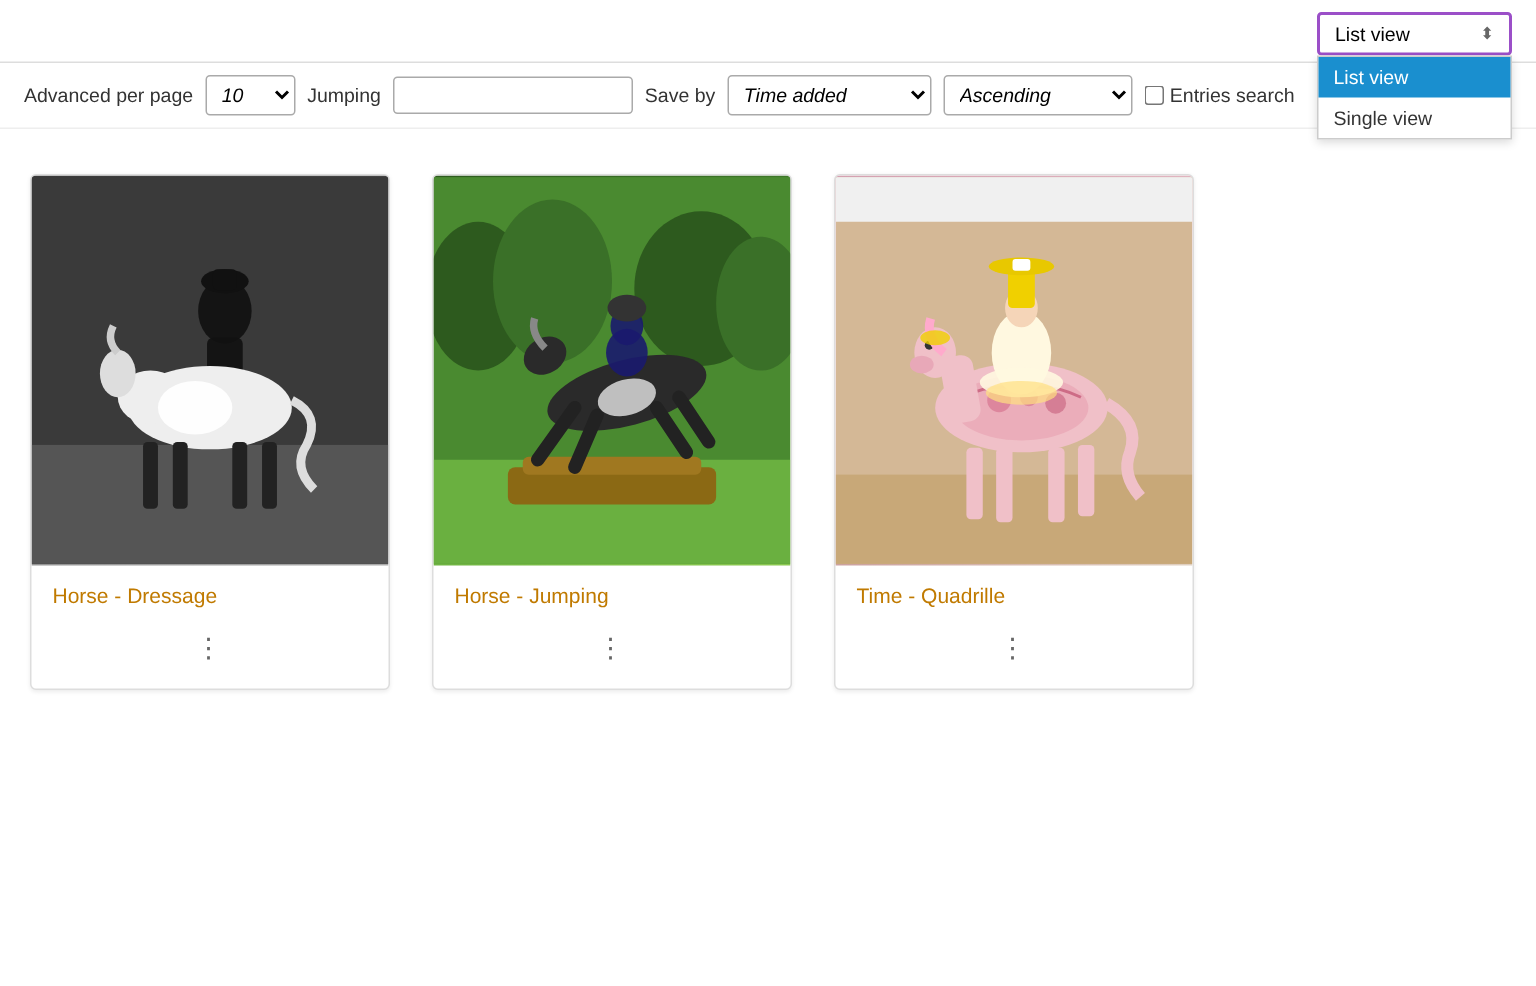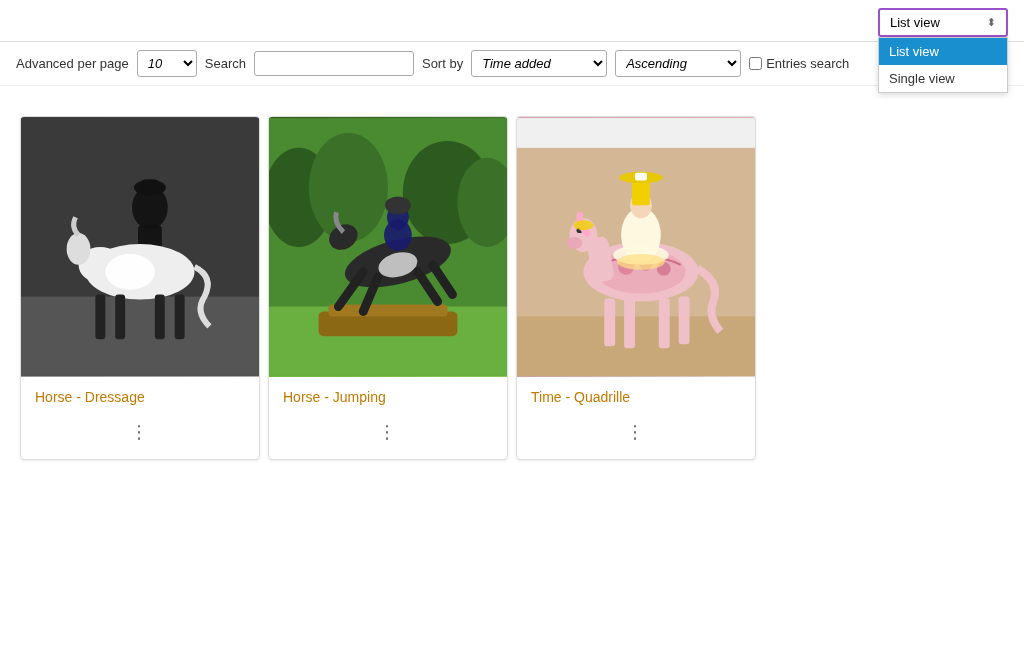--- a/index.html
+++ b/index.html
@@ -112,21 +112,21 @@
       border: 1px solid #aaa;
       border-radius: 3px;
       cursor: pointer;
       font-size: 13px;
       color: #333;
     }
 
     .gallery {
       display: flex;
       flex-wrap: wrap;
-      gap: 8px;
+      gap: 28px;
       padding: 30px 20px;
     }
 
     .card {
       width: 240px;
       border: 1px solid #ddd;
       border-radius: 4px;
       overflow: hidden;
       background: #fff;
       box-shadow: 0 1px 3px rgba(0,0,0,0.08);
@@ -204,24 +204,24 @@
 <div class="toolbar">
   <label>Advanced per page</label>
   <select class="entries-select">
     <option>5</option>
     <option selected="">10</option>
     <option>25</option>
     <option>50</option>
     <option>100</option>
   </select>
 
-  <label>Search</label>
+  <label>Jumping</label>
   <input type="text" placeholder="" style="">
 
-  <label>Sort by</label>
+  <label>Save by</label>
   <select class="sort-select">
     <option selected="">Time added</option>
     <option>Title</option>
     <option>Date modified</option>
   </select>
 
   <select class="order-select">
     <option selected="">Ascending</option>
     <option>Descending</option>
   </select>

